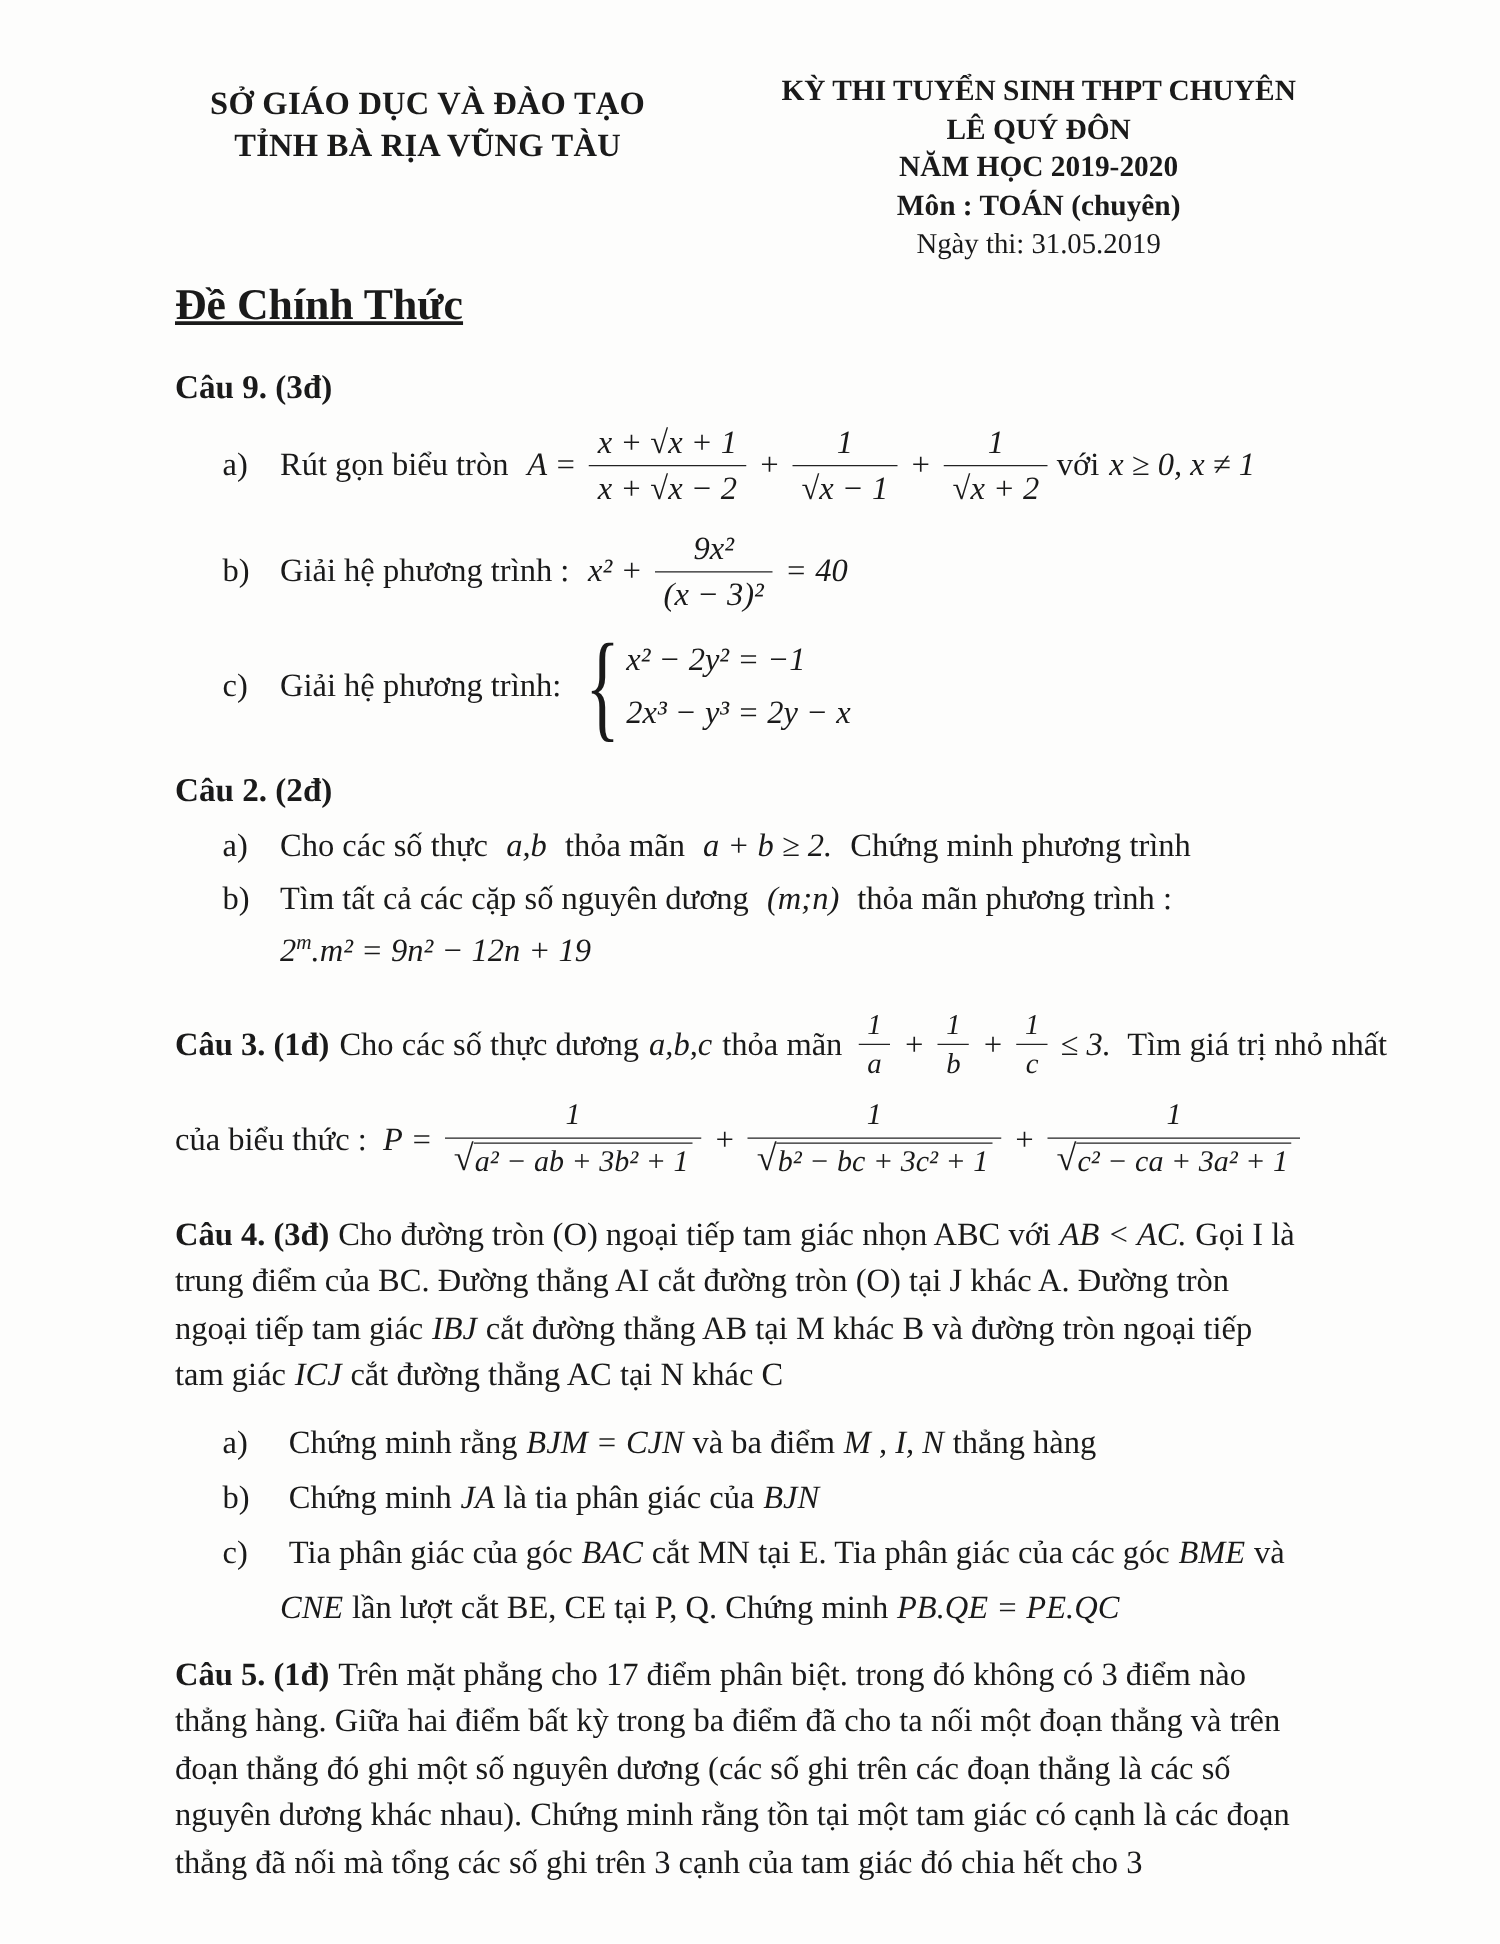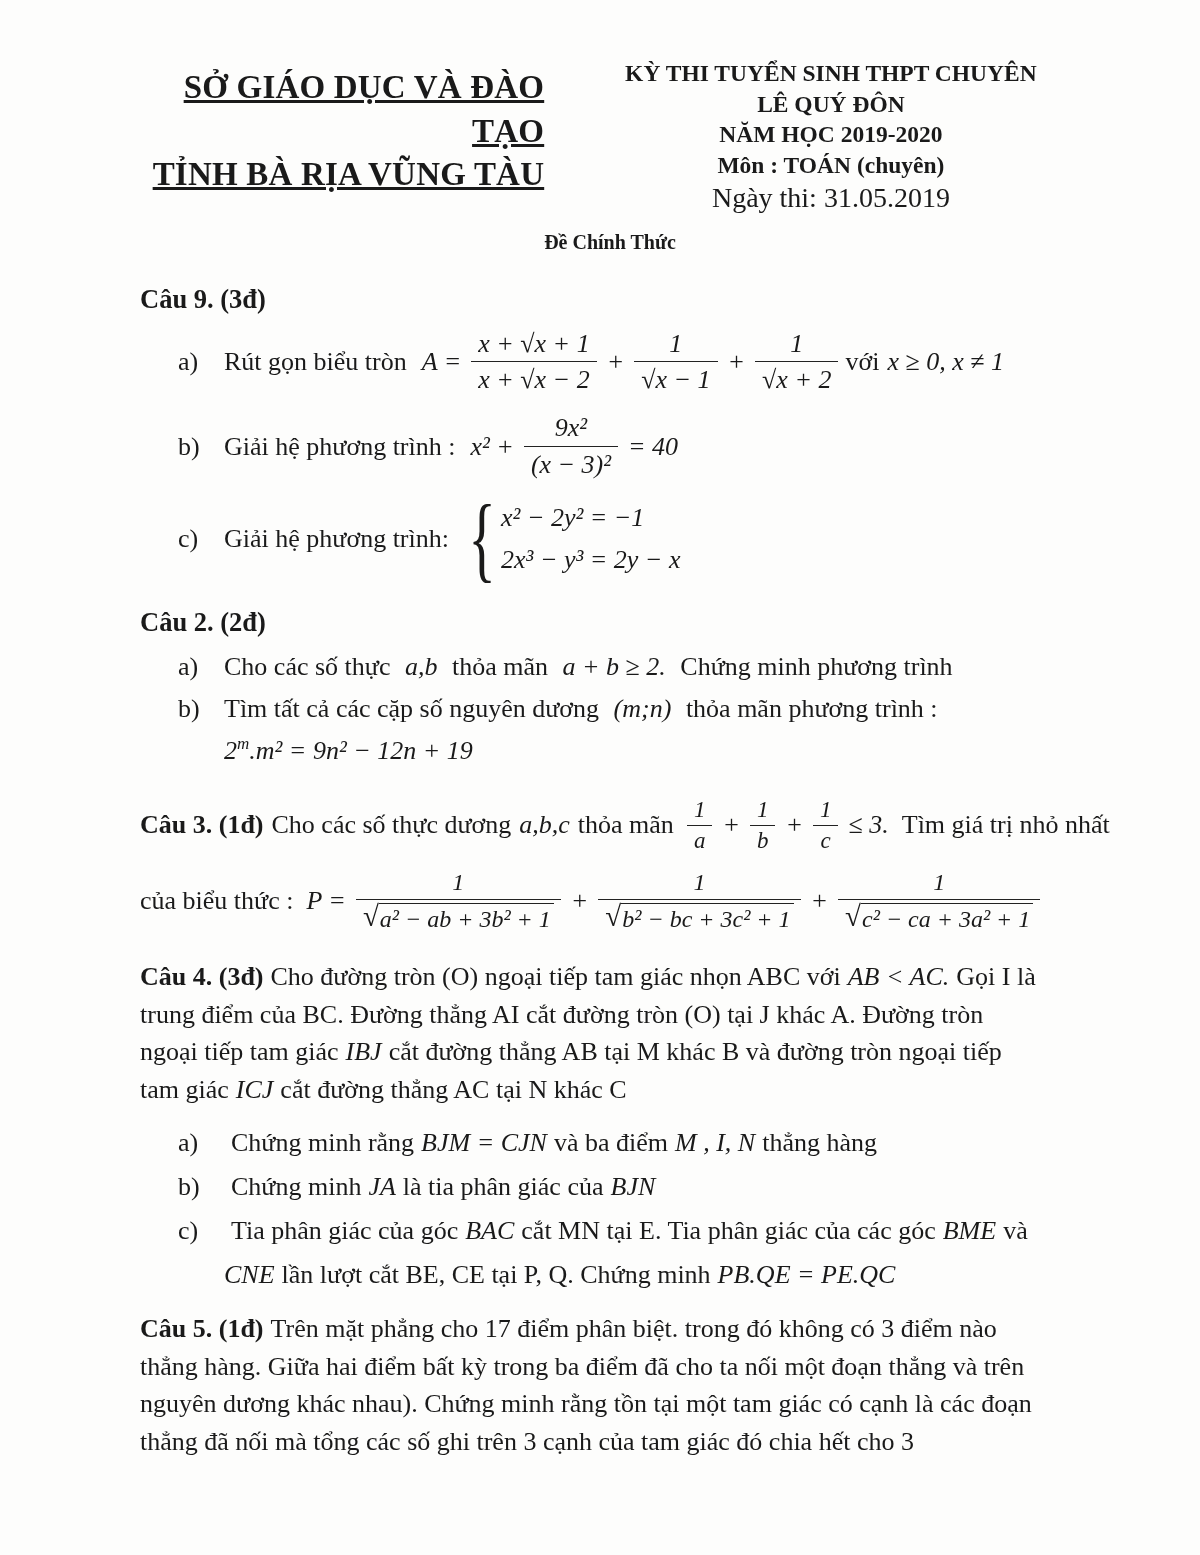--- a/index.html
+++ b/index.html
@@ -8,24 +8,24 @@
     width:1200px; height:1555px;
     background:#fdfdfc;
     color:#1a1a1a;
     font-family:"Liberation Serif","DejaVu Serif",serif;
     box-sizing:border-box;
     padding:58px 120px 0 140px;
     overflow:hidden;
   }
   
   .header { display:flex; justify-content:space-between; align-items:flex-start; }
-  .h-left { width:43%; text-align:right; font-weight:bold; font-size:33px; line-height:1.32; margin-top:8px; letter-spacing:.2px;text-decoration:underline; }
+  .h-left { width:43%; text-align:center; font-weight:bold; font-size:26px; line-height:1.32; margin-top:8px; letter-spacing:.2px; }
   .h-right { width:53%; text-align:center; font-weight:bold; font-size:23.5px; line-height:1.3; }
-  .h-right .subtle { font-weight:normal; font-size:28px; }
-  .doc-type { text-align:center; font-weight:bold; font-size:20px; margin-top:14px; }
+  .h-right .subtle { font-weight:normal; font-size:23px; }
+  .doc-type { text-align:left; font-weight:bold; font-size:35px; margin-top:14px;text-decoration:underline; }
 
   
   .q-title { font-weight:bold; font-size:26.5px; margin-top:30px; }
   .bold { font-weight:bold; }
   .it { font-style:italic; }
   .row { display:flex; align-items:center; margin-left:38px; font-size:26px; }
   .row-base { display:flex; align-items:baseline; margin-left:38px; font-size:26px; }
   .label { width:46px; flex:none; }
   .gap8 > * { margin-right:8px; }
   .cont { margin-left:84px; font-size:26px; }
@@ -255,17 +255,18 @@
       <span>lần lượt cắt BE, CE tại P, Q. Chứng minh</span>
       <span class="it">PB.QE = PE.QC</span>
     </div>
   </div>
 
   <div class="para" style="margin-top:20px;">
     <div class="pline">
       <span class="bold seg">Câu 5. (1đ)</span><span>Trên mặt phẳng cho 17 điểm phân biệt. trong đó không có 3 điểm nào</span>
     </div>
     <div class="pline">thẳng hàng. Giữa hai điểm bất kỳ trong ba điểm đã cho ta nối một đoạn thẳng và trên</div>
+    <div class="pline">đoạn thẳng đó ghi một số nguyên dương (các số ghi trên các đoạn thẳng  là các số</div>
     <div class="pline">nguyên dương khác nhau). Chứng minh rằng tồn tại một tam giác có cạnh là các đoạn</div>
     <div class="pline">thẳng đã nối mà tổng các số ghi trên 3 cạnh của tam giác đó chia hết cho 3</div>
   </div>
 
 </div>
 
 </body></html>

